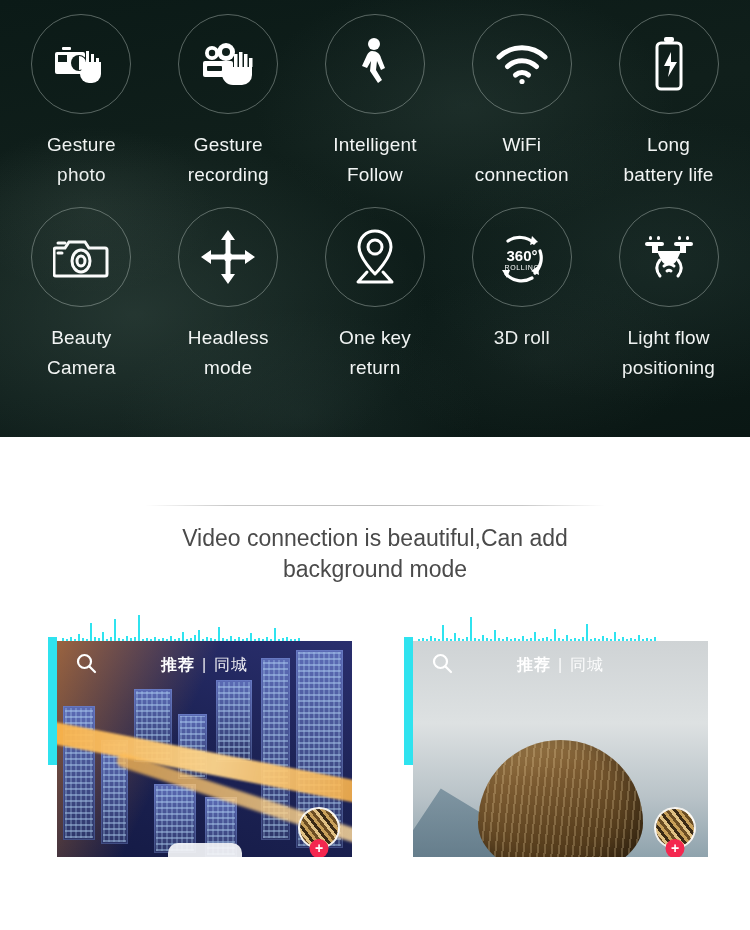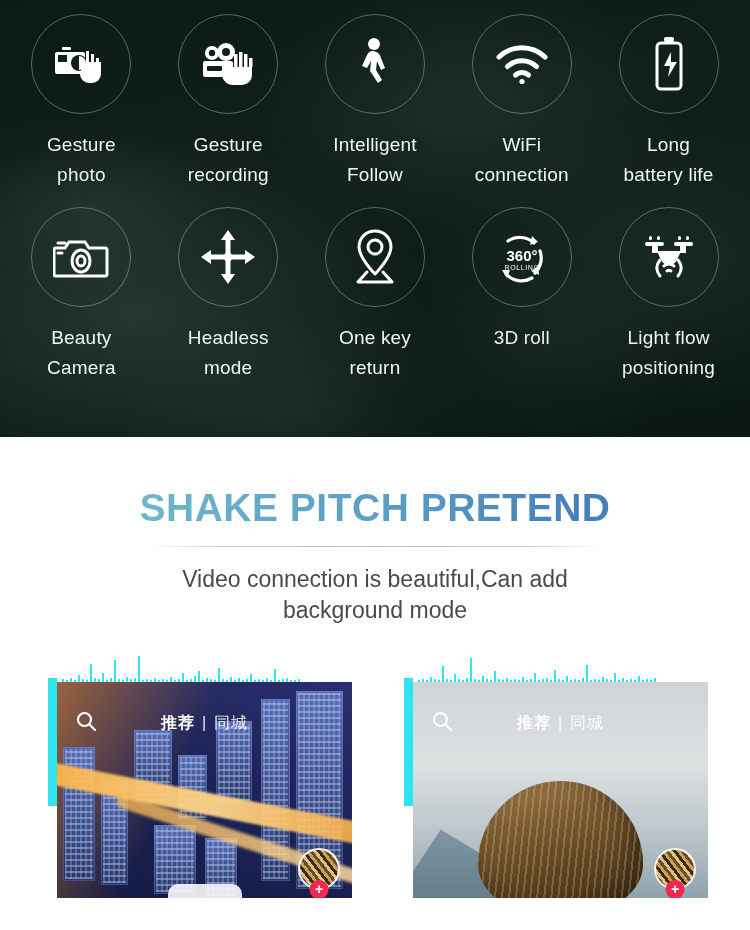--- a/index.html
+++ b/index.html
@@ -217,21 +217,20 @@
     border-radius: inherit;
     background-image: repeating-linear-gradient(96deg, rgba(255,230,180,0.22) 0 2px, rgba(0,0,0,0) 2px 7px);
   }
 
   .topbar {
     position: absolute;
     left: 0; top: 0;
     width: 100%; height: 48px;
     display: flex;
     align-items: center;
-    margin-top: 17px;
   }
   .search-ico { margin-left: 18px; }
   .tabs {
     position: absolute;
     left: 0; right: 0;
     text-align: center;
     font-size: 16px;
     color: #ffffff;
     letter-spacing: 1px;
   }
@@ -431,21 +430,20 @@
         </svg>
       </div>
       <div class="feature-label">Light flow<br>positioning</div>
     </div>
 
   </div>
 </section>
 
 <section class="promo">
   <div class="headline">
-    <div>SHAKE PITCH PRETEND</div>
   </div>
 
   <div class="divider"></div>
 
   <div class="subhead">
     <div>Video connection is beautiful,Can add</div>
     <div>background mode</div>
   </div>
 
   <div class="cards">

